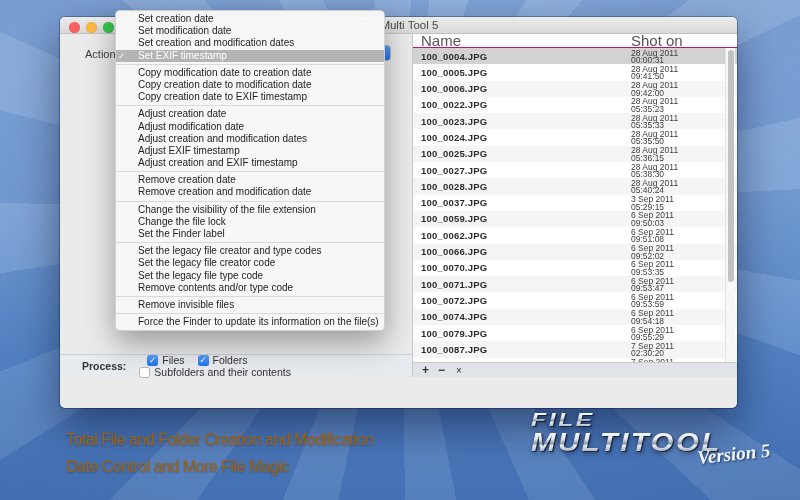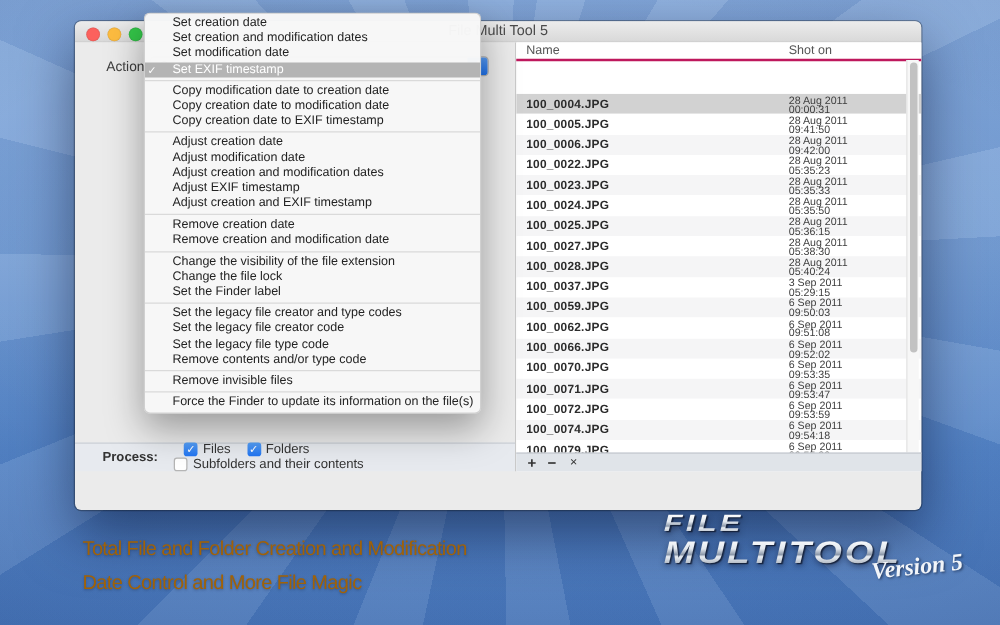--- a/index.html
+++ b/index.html
@@ -64,24 +64,24 @@
   .cbwrap.first{margin-left:21px;}
   .cb{
     width:11px;height:11px;border-radius:2.5px;box-sizing:border-box;
     background:#fff;border:1px solid #b5b5b5;
     font-size:9px;line-height:10px;text-align:center;color:#fff;
   }
   .cb.on{background:linear-gradient(#57a1f8,#2174f2);border:none;}
   .cblabel{margin-left:4px;}
   
   .right-pane{flex:1;background:#fff;position:relative;border-radius:0;}
-  .thead{position:absolute;left:0;right:0;top:0;height:13px;background:#fff;border-bottom:2px solid #be185d;font-size:10px;color:#555;}
+  .thead{position:absolute;left:0;right:0;top:0;height:13px;background:#fff;border-bottom:5px solid #be185d;font-size:15px;color:#555;}
   .th-name{position:absolute;left:8px;top:0;line-height:13px;}
   .th-shot{position:absolute;left:218px;top:0;line-height:13px;}
-  .rows{position:absolute;left:0;right:0;top:14px;bottom:14px;overflow:hidden;margin-top:27px;}
+  .rows{position:absolute;left:0;right:0;top:14px;bottom:14px;overflow:hidden;}
   .trow{height:16.3px;position:relative;background:#fff;}
   .trow:nth-child(odd){background:#f5f5f6;}
   .trow.selected{background:#d2d2d2;}
   .tname{position:absolute;left:8px;top:2.5px;font-size:9.5px;font-weight:bold;color:#2c2c2c;letter-spacing:0.2px;}
   .tdate{position:absolute;left:218px;top:1.5px;font-size:8.5px;color:#3e3e3e;line-height:7.5px;}
   .scrollbar{position:absolute;right:2px;top:14px;bottom:15px;width:9px;background:#f7f7f7;border-left:1px solid #e4e4e4;}
   .thumb{position:absolute;left:1.5px;top:2px;width:6px;height:232px;border-radius:3px;background:#c2c2c2;}
   .list-toolbar{
     position:absolute;left:0;right:0;bottom:0;height:14px;
     background:#e0e4e9;border-top:1px solid #c5c9cf;
@@ -329,22 +329,22 @@
         <span class="ltb">−</span>
         <span class="ltb x">×</span>
       </div>
     </div>
   </div>
 
 </div>
 
 <div class="menu">
     <div class="menu-item"><span class="chk"></span><span>Set creation date</span></div>
+    <div class="menu-item"><span class="chk"></span><span>Set modification date</span></div>
     <div class="menu-item"><span class="chk"></span><span>Set creation and modification dates</span></div>
-    <div class="menu-item"><span class="chk"></span><span>Set modification date</span></div>
     <div class="menu-item hl"><span class="chk">✓</span><span>Set EXIF timestamp</span></div>
     <div class="menu-sep"></div>
     <div class="menu-item"><span class="chk"></span><span>Copy modification date to creation date</span></div>
     <div class="menu-item"><span class="chk"></span><span>Copy creation date to modification date</span></div>
     <div class="menu-item"><span class="chk"></span><span>Copy creation date to EXIF timestamp</span></div>
     <div class="menu-sep"></div>
     <div class="menu-item"><span class="chk"></span><span>Adjust creation date</span></div>
     <div class="menu-item"><span class="chk"></span><span>Adjust modification date</span></div>
     <div class="menu-item"><span class="chk"></span><span>Adjust creation and modification dates</span></div>
     <div class="menu-item"><span class="chk"></span><span>Adjust EXIF timestamp</span></div>

